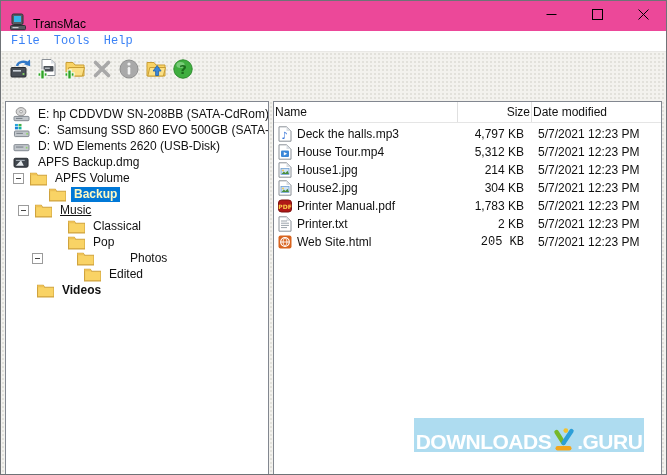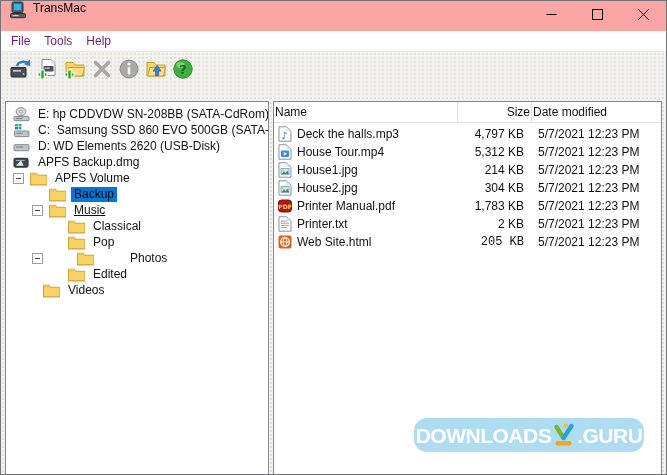--- a/index.html
+++ b/index.html
@@ -3,32 +3,32 @@
 <meta charset="utf-8">
 <style>
   * { margin:0; padding:0; box-sizing:border-box; }
   html,body { width:667px; height:475px; }
   body { font-family:"Liberation Sans","DejaVu Sans",sans-serif; font-size:12px; color:#111; }
 
   .window { width:667px; height:475px; border:1px solid #6f7377; background:#fff;
             display:flex; flex-direction:column; overflow:hidden; }
 
   
-  .titlebar { height:30px; background:#fca5a5; display:flex; align-items:flex-start; flex:0 0 auto; }
+  .titlebar { height:30px; background:#ec4899; display:flex; align-items:flex-end; flex:0 0 auto; }
   .app-icon { width:18px; height:18px; margin:0 6px 0 8px; }
   .app-icon svg { width:100%; height:100%; display:block; }
   .title-text { font-size:12px; color:#000; }
   .controls { margin-left:auto; display:flex; height:100%; }
   .ctrl { width:46px; height:100%; display:flex; align-items:center; justify-content:center; }
   .ctrl svg { width:11px; height:11px; }
 
   
   .menubar { height:21px; background:#fff; display:flex; align-items:center; padding-left:3px;
              border-bottom:1px solid #e9e8e5; flex:0 0 auto; }
-  .menu-item { padding:2px 7px; color:#701a75; }
+  .menu-item { padding:2px 7px; color:#3b82f6;font-family:Liberation Mono, monospace; }
 
   
   .textured { background-color:#f3f2ee;
               background-image:radial-gradient(#e2e1db 0.8px, transparent 0.9px);
               background-size:4px 4px; }
 
   
   .toolbar { height:49px; padding:3px 0 0 6px; display:flex; align-items:flex-start; flex:0 0 auto; }
   .tb-btn { width:27px; height:27px; display:flex; align-items:center; justify-content:center; }
   .tb-btn svg { width:22px; height:22px; display:block; }
@@ -41,21 +41,21 @@
 
   
   .tree-row { height:16px; display:flex; align-items:center; white-space:pre; }
   .expander { width:11px; height:11px; border:1px solid #9b9b9b; background:#fff; margin-right:6px;
               display:flex; align-items:center; justify-content:center; flex:0 0 auto; }
   .expander i { display:block; width:5px; height:1px; background:#444; }
   .slot { width:17px; flex:0 0 auto; }
   .t-icon { width:17px; height:15px; margin-right:5px; flex:0 0 auto; }
   .t-icon svg { width:100%; height:100%; display:block; }
   .tree-label { padding:0 3px; line-height:15px; }
-  .tree-label.selected { color:#000000; }
+  .tree-label.selected { color:#fef9c3;font-weight:bold; }
 
   
   .list-header { height:21px; display:flex; flex:0 0 auto; border-bottom:1px solid #e5e5e5;
                  align-items:center; color:#111; }
   .hcell { padding:0 1px; height:100%; display:flex; align-items:center; }
   .hcell.col-size { justify-content:flex-end; border-left:1px solid #e0e0e0; }
   .hcell.col-date { border-left:1px solid #e0e0e0; }
   .col-name { width:183px; flex:0 0 183px; }
   .col-size { width:74px; flex:0 0 74px; text-align:right; justify-content:flex-end; }
   .col-date { flex:1 1 auto; }
@@ -64,21 +64,21 @@
   .f-icon { width:14px; height:16px; margin-right:5px; flex:0 0 auto; }
   .f-icon svg { width:100%; height:100%; display:block; }
   .file-row .col-name { padding-left:4px; }
   .file-rows { padding-top:2px; }
 
   
   .statusbar { flex:1 1 auto; }
 
   
   .watermark { position:absolute; right:22px; bottom:22px; width:230px; height:34px;
-               display:flex; align-items:center; justify-content:center; gap:0;border-radius:13px; }
+               display:flex; align-items:flex-end; justify-content:center; gap:0; }
   .wm-text { color:#fff; font-weight:bold; font-size:21px; letter-spacing:-0.5px;
              font-stretch:condensed; line-height:1; }
   .wm-icon { width:26px; height:26px; margin-top:-3px; }
   .wm-icon svg { width:100%; height:100%; display:block; }
   .window { position:relative; }
 </style>
 </head>
 <body>
 
 <div class="window">
@@ -226,41 +226,41 @@
               <rect x="3" y="5.2" width="9.5" height="1.1" fill="#aab2ba"></rect>
             </svg></span><span class="tree-label">APFS Backup.dmg</span></div>
         <div class="tree-row" style="padding-left: 7px;"><span class="expander"><i></i></span><span class="t-icon"><svg viewBox="0 0 16 13">
               <path d="M.5 1.5h5.3l1.4 2h8.8v9H.5z" fill="#f9d365" stroke="#cfa33e"></path>
               <path d="M.5 3.5h6.7l-1.4-2H.5z" fill="#eec155"></path>
             </svg></span><span class="tree-label">APFS Volume</span></div>
         <div class="tree-row" style="padding-left: 26px;"><span class="slot"></span><span class="t-icon"><svg viewBox="0 0 16 13">
               <path d="M.5 1.5h5.3l1.4 2h8.8v9H.5z" fill="#f9d365" stroke="#cfa33e"></path>
               <path d="M.5 3.5h6.7l-1.4-2H.5z" fill="#eec155"></path>
             </svg></span><span class="tree-label selected" style="background: rgb(0, 120, 215);">Backup</span></div>
-        <div class="tree-row" style="padding-left: 26px; text-decoration: underline;"><span class="expander"><i></i></span><span class="t-icon"><svg viewBox="0 0 16 13">
+        <div class="tree-row" style="padding-left: 12px; text-decoration: underline;"><span class="expander"><i></i></span><span class="t-icon"><svg viewBox="0 0 16 13">
               <path d="M.5 1.5h5.3l1.4 2h8.8v9H.5z" fill="#f9d365" stroke="#cfa33e"></path>
               <path d="M.5 3.5h6.7l-1.4-2H.5z" fill="#eec155"></path>
             </svg></span><span class="tree-label">Music</span></div>
         <div class="tree-row" style="padding-left: 45px;"><span class="slot"></span><span class="t-icon"><svg viewBox="0 0 16 13">
               <path d="M.5 1.5h5.3l1.4 2h8.8v9H.5z" fill="#f9d365" stroke="#cfa33e"></path>
               <path d="M.5 3.5h6.7l-1.4-2H.5z" fill="#eec155"></path>
             </svg></span><span class="tree-label">Classical</span></div>
         <div class="tree-row" style="padding-left: 45px;"><span class="slot"></span><span class="t-icon"><svg viewBox="0 0 16 13">
               <path d="M.5 1.5h5.3l1.4 2h8.8v9H.5z" fill="#f9d365" stroke="#cfa33e"></path>
               <path d="M.5 3.5h6.7l-1.4-2H.5z" fill="#eec155"></path>
             </svg></span><span class="tree-label">Pop</span></div>
         <div class="tree-row" style="padding-left: 26px; gap: 28px;"><span class="expander"><i></i></span><span class="t-icon"><svg viewBox="0 0 16 13">
               <path d="M.5 1.5h5.3l1.4 2h8.8v9H.5z" fill="#f9d365" stroke="#cfa33e"></path>
               <path d="M.5 3.5h6.7l-1.4-2H.5z" fill="#eec155"></path>
             </svg></span><span class="tree-label">Photos</span></div>
-        <div class="tree-row" style="padding-left: 45px;"><span class="slot"></span><span class="t-icon"><svg viewBox="0 0 16 13">
+        <div class="tree-row" style="padding-left: 61px;"><span class="slot"></span><span class="t-icon"><svg viewBox="0 0 16 13">
               <path d="M.5 1.5h5.3l1.4 2h8.8v9H.5z" fill="#f9d365" stroke="#cfa33e"></path>
               <path d="M.5 3.5h6.7l-1.4-2H.5z" fill="#eec155"></path>
             </svg></span><span class="tree-label">Edited</span></div>
-        <div class="tree-row" style="padding-left: 20px;"><span class="slot"></span><span class="t-icon"><svg viewBox="0 0 16 13">
+        <div class="tree-row" style="padding-left: 14px; font-weight: bold;"><span class="slot"></span><span class="t-icon"><svg viewBox="0 0 16 13">
               <path d="M.5 1.5h5.3l1.4 2h8.8v9H.5z" fill="#f9d365" stroke="#cfa33e"></path>
               <path d="M.5 3.5h6.7l-1.4-2H.5z" fill="#eec155"></path>
             </svg></span><span class="tree-label">Videos</span></div>
       </div>
     <div class="panel list-panel">
       <div class="list-header">
           <div class="hcell col-name">Name</div>
           <div class="hcell col-size">Size</div>
           <div class="hcell col-date">Date modified</div>
         </div>

